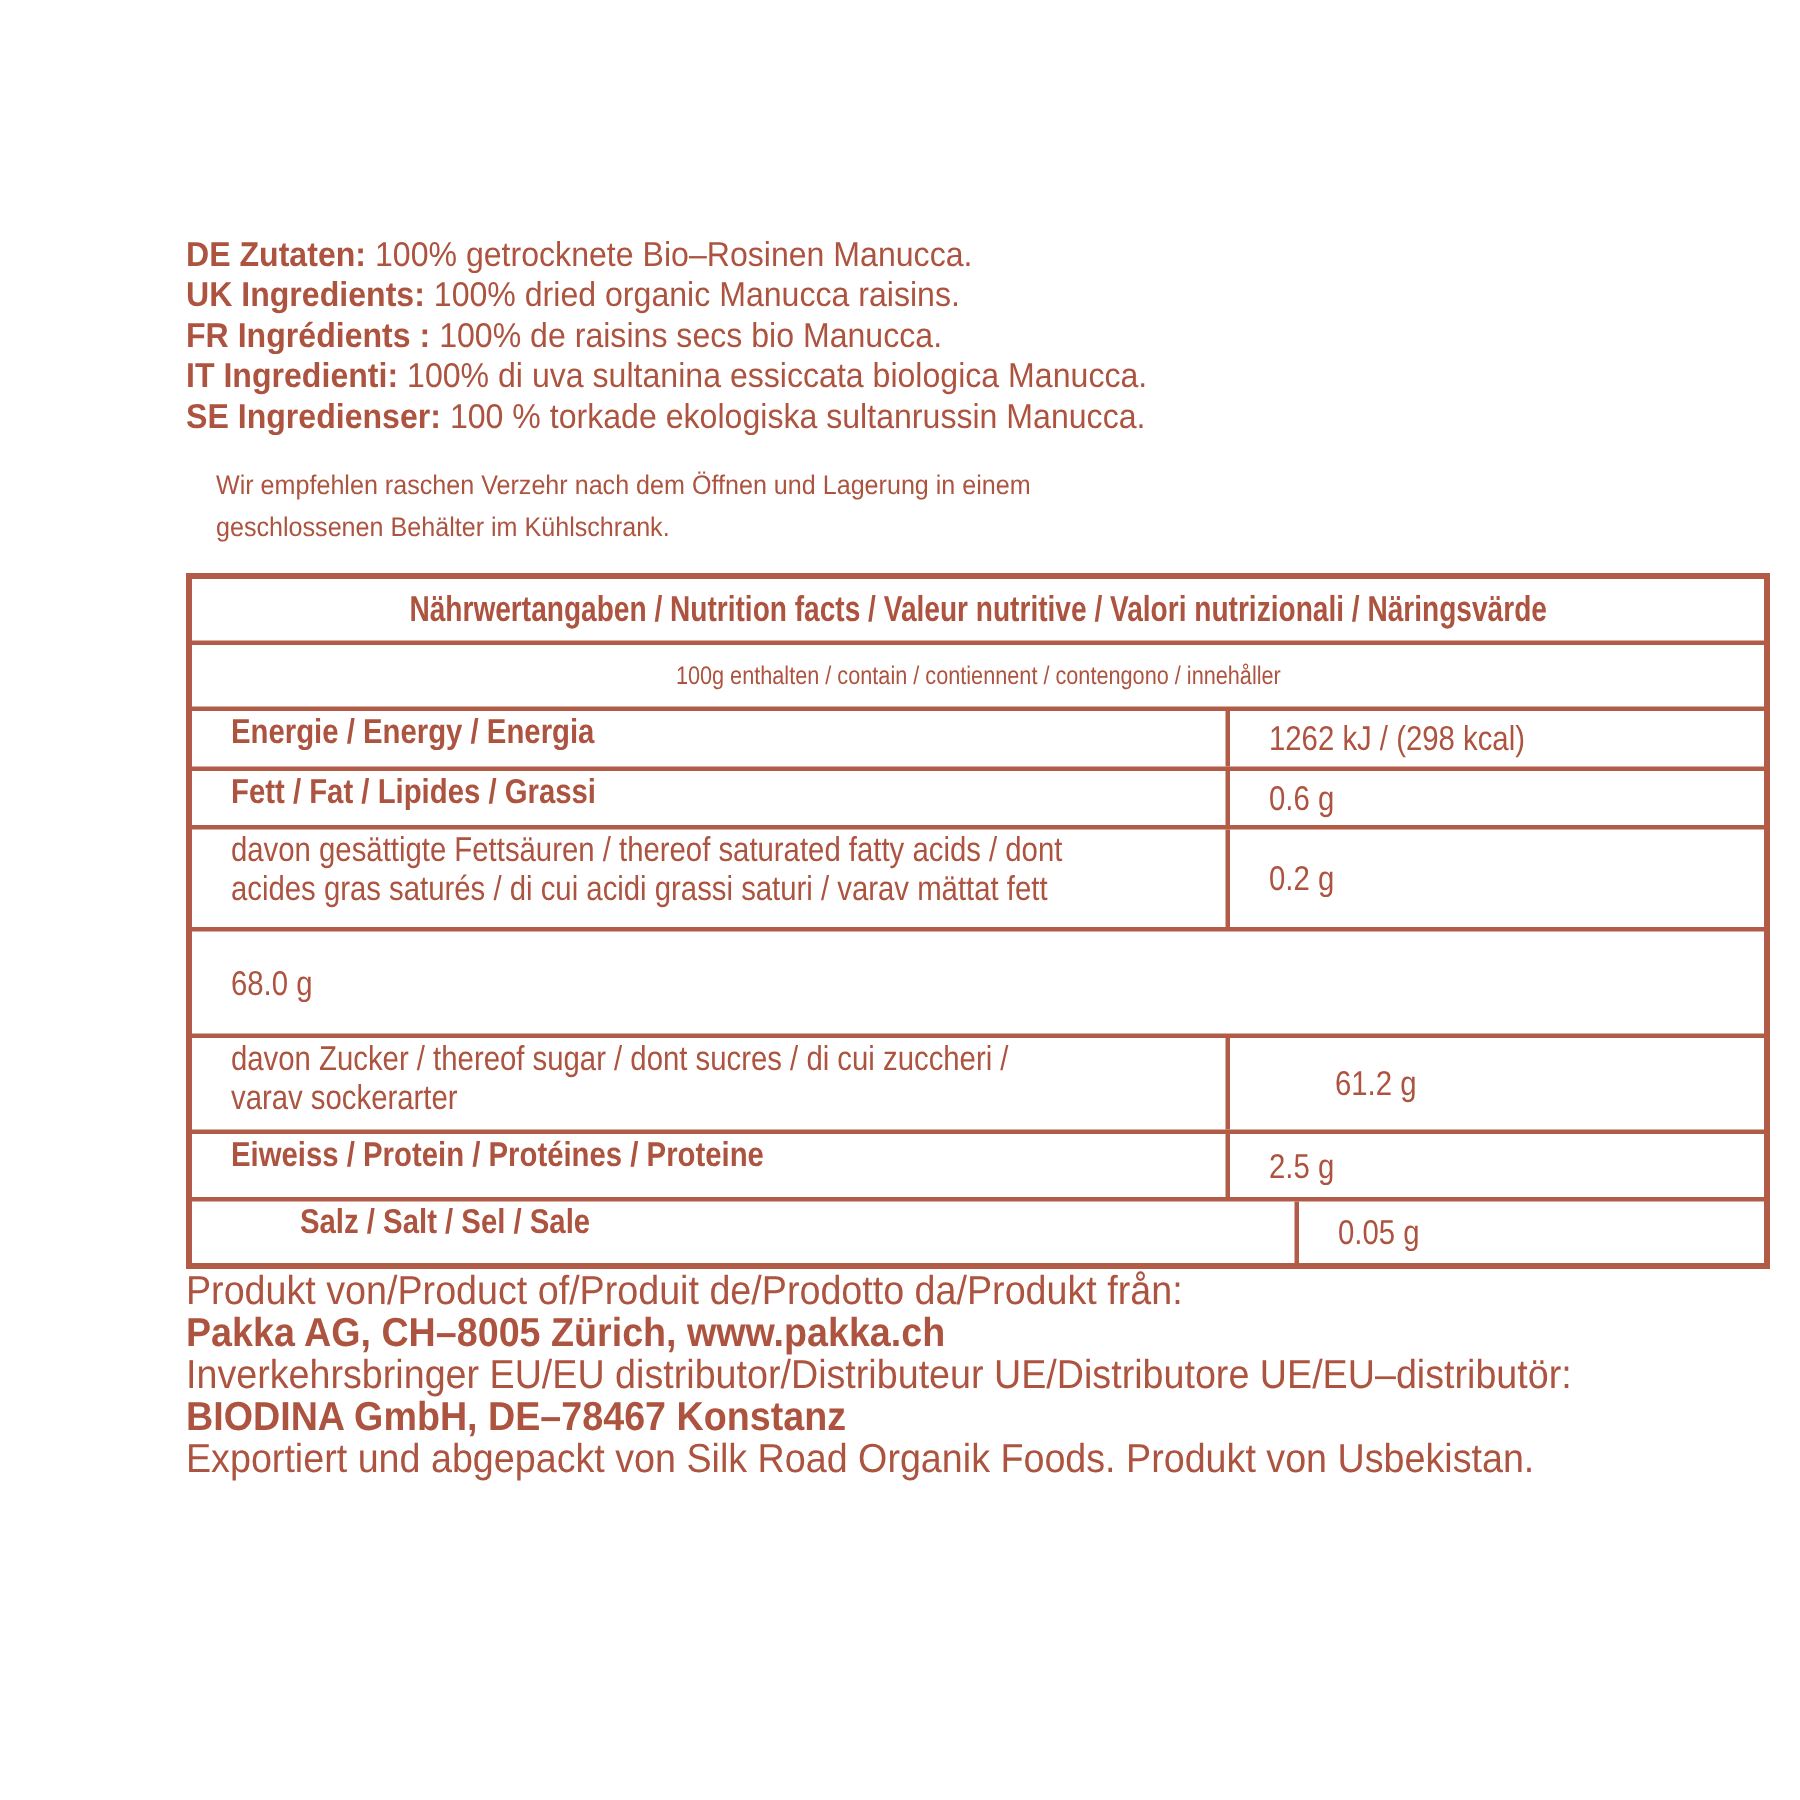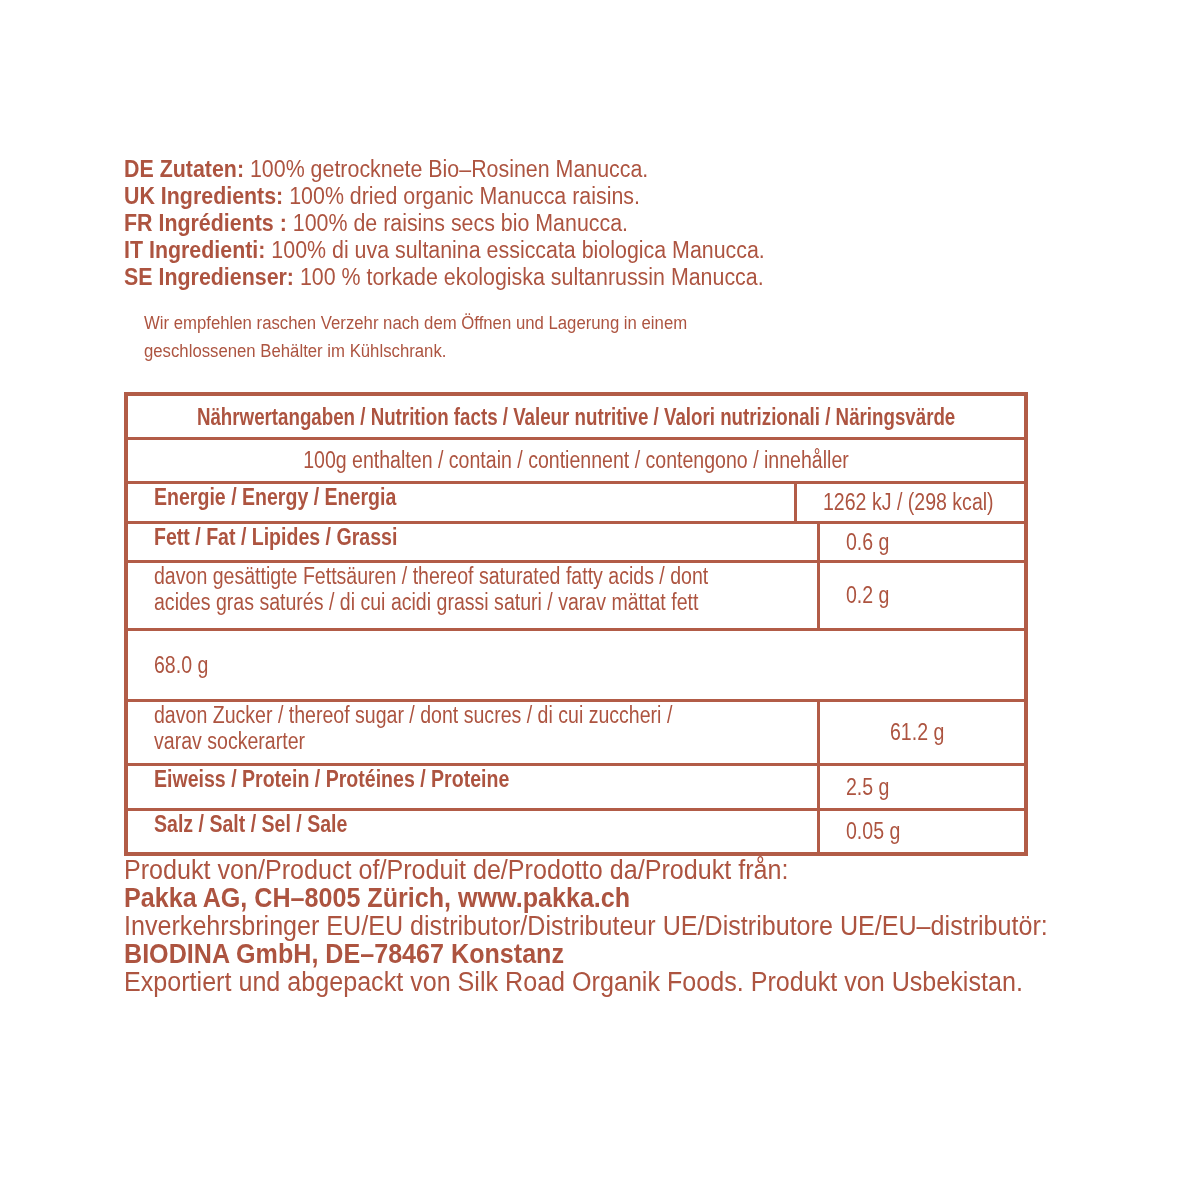--- a/index.html
+++ b/index.html
@@ -33,36 +33,36 @@
 
   
   .ingredients { font-size: 23px; line-height: 27px; }
   .ing-line b { font-weight: bold; }
 
   
   .storage { margin-top: 18px; font-size: 18px; line-height: 28px; margin-left: 20px; }
 
   
   .ntable {
-    margin-top: 27px;
-    width: 904px;
+    margin-top: 17px;
+    width: 1056px;
     border: 4px solid var(--border);
     background: var(--bg);
   }
   .trow { border-bottom: 3px solid var(--border); }
-  .trow:last-child { border-bottom: none; }
+  .trow:last-child { border-bottom: none; padding-left: 46px; }
   .t-title {
     height: 44px;
     display: flex; align-items: center; justify-content: center;
     font-size: 24px; font-weight: bold;
   }
   .t-sub {
     height: 44px;
     display: flex; align-items: center; justify-content: center;
-    font-size: 23px;
+    font-size: 17px;
   }
   .drow { display: flex; align-items: stretch; }
   .dlabel {
     width: 692px;
     border-right: 3px solid var(--border);
     padding-left: 26px;
     display: flex; align-items: flex-start;
     font-size: 23px; line-height: 26px;
   }
   .dvalue {

